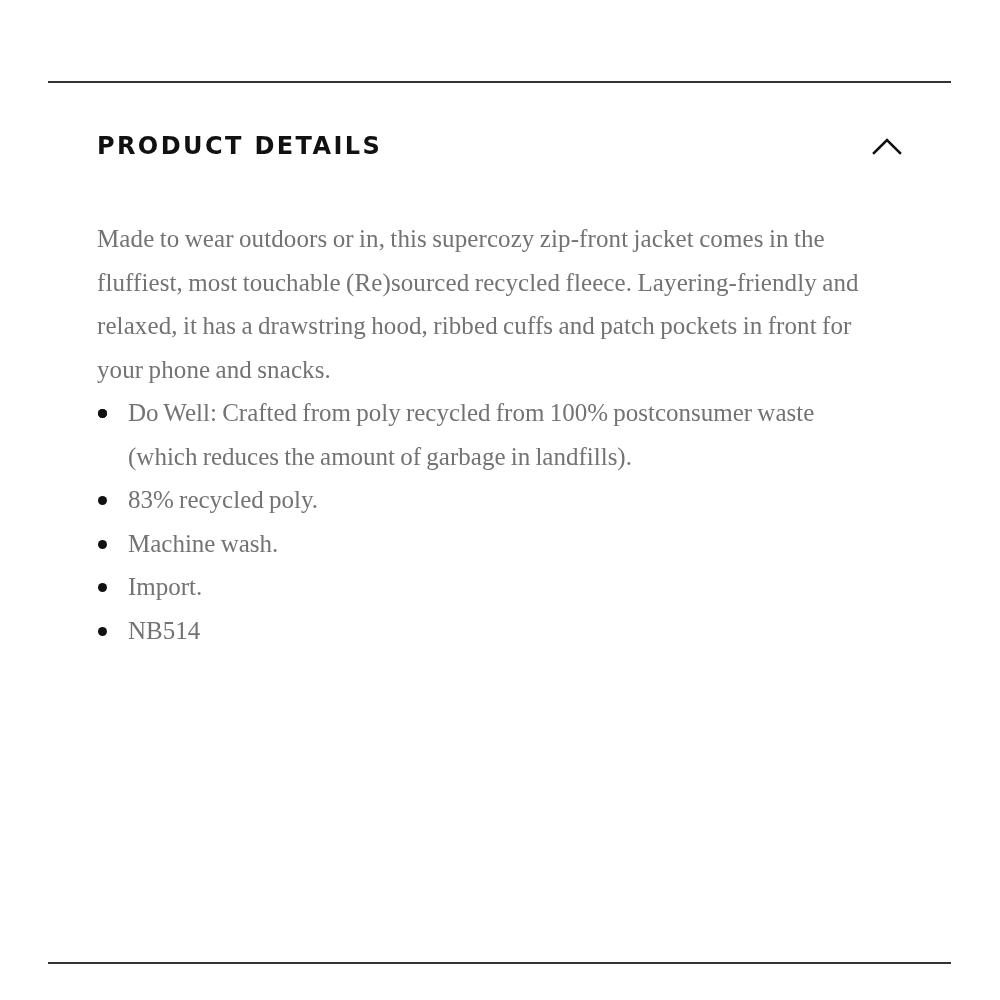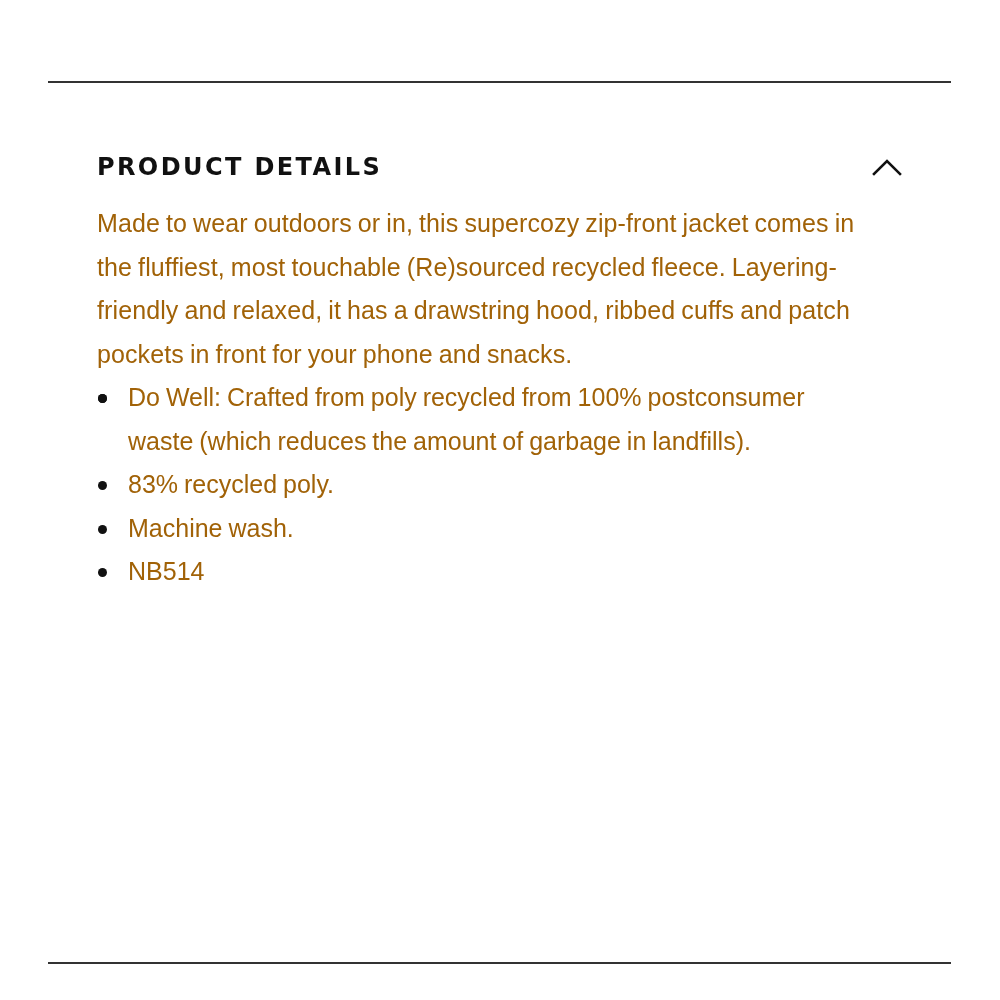--- a/index.html
+++ b/index.html
@@ -21,21 +21,21 @@
       width: 903px;
       height: 2px;
       background: #333333;
     }
     .divider.top { top: 81px; }
     .divider.bottom { top: 962px; }
 
     .accordion-header {
       position: absolute;
       left: 48px;
-      top: 101px;
+      top: 80px;
       width: 903px;
       height: 130px;
       cursor: pointer;
     }
     .accordion-title {
       position: absolute;
       left: 49px;
       top: 52px;
       font-family: "DejaVu Sans", sans-serif;
       font-weight: bold;
@@ -47,26 +47,26 @@
     .chevron {
       position: absolute;
       left: 824px;
       top: 56px;
       width: 30px;
       height: 20px;
     }
     .content {
       position: absolute;
       left: 97px;
-      top: 202px;
+      top: 217px;
       width: 770px;
-      font-family: Liberation Sans, sans-serif;
+      font-family: Liberation Serif, serif;
       font-size: 25px;
       line-height: 43.5px;
-      color: #a16207;
+      color: #737373;
     }
     .desc {
       margin: 0;
       letter-spacing: 0.1px;
       word-spacing: -1px;
     }
     ul.bullets {
       list-style: none;
       margin: 0;
       padding: 0;
@@ -99,17 +99,18 @@
   </svg>
 </div>
 
 <div class="content">
   <p class="desc">Made to wear outdoors or in, this supercozy zip-front jacket comes in the fluffiest, most touchable (Re)sourced recycled fleece. Layering-friendly and relaxed, it has a drawstring hood, ribbed cuffs and patch pockets in front for your phone and snacks.</p>
   <ul class="bullets">
     <li><span class="dot"></span></li>
     <li><span class="dot"></span><span>Do Well: Crafted from poly recycled from 100% postconsumer waste (which reduces the amount of garbage in landfills).</span></li>
     <li><span class="dot"></span><span>83% recycled poly.</span></li>
     <li><span class="dot"></span><span>Machine wash.</span></li>
+    <li><span class="dot"></span><span>Import.</span></li>
     <li><span class="dot"></span><span>NB514</span></li>
   </ul>
 </div>
 
 <div class="divider bottom"></div>
 
 </body></html>

